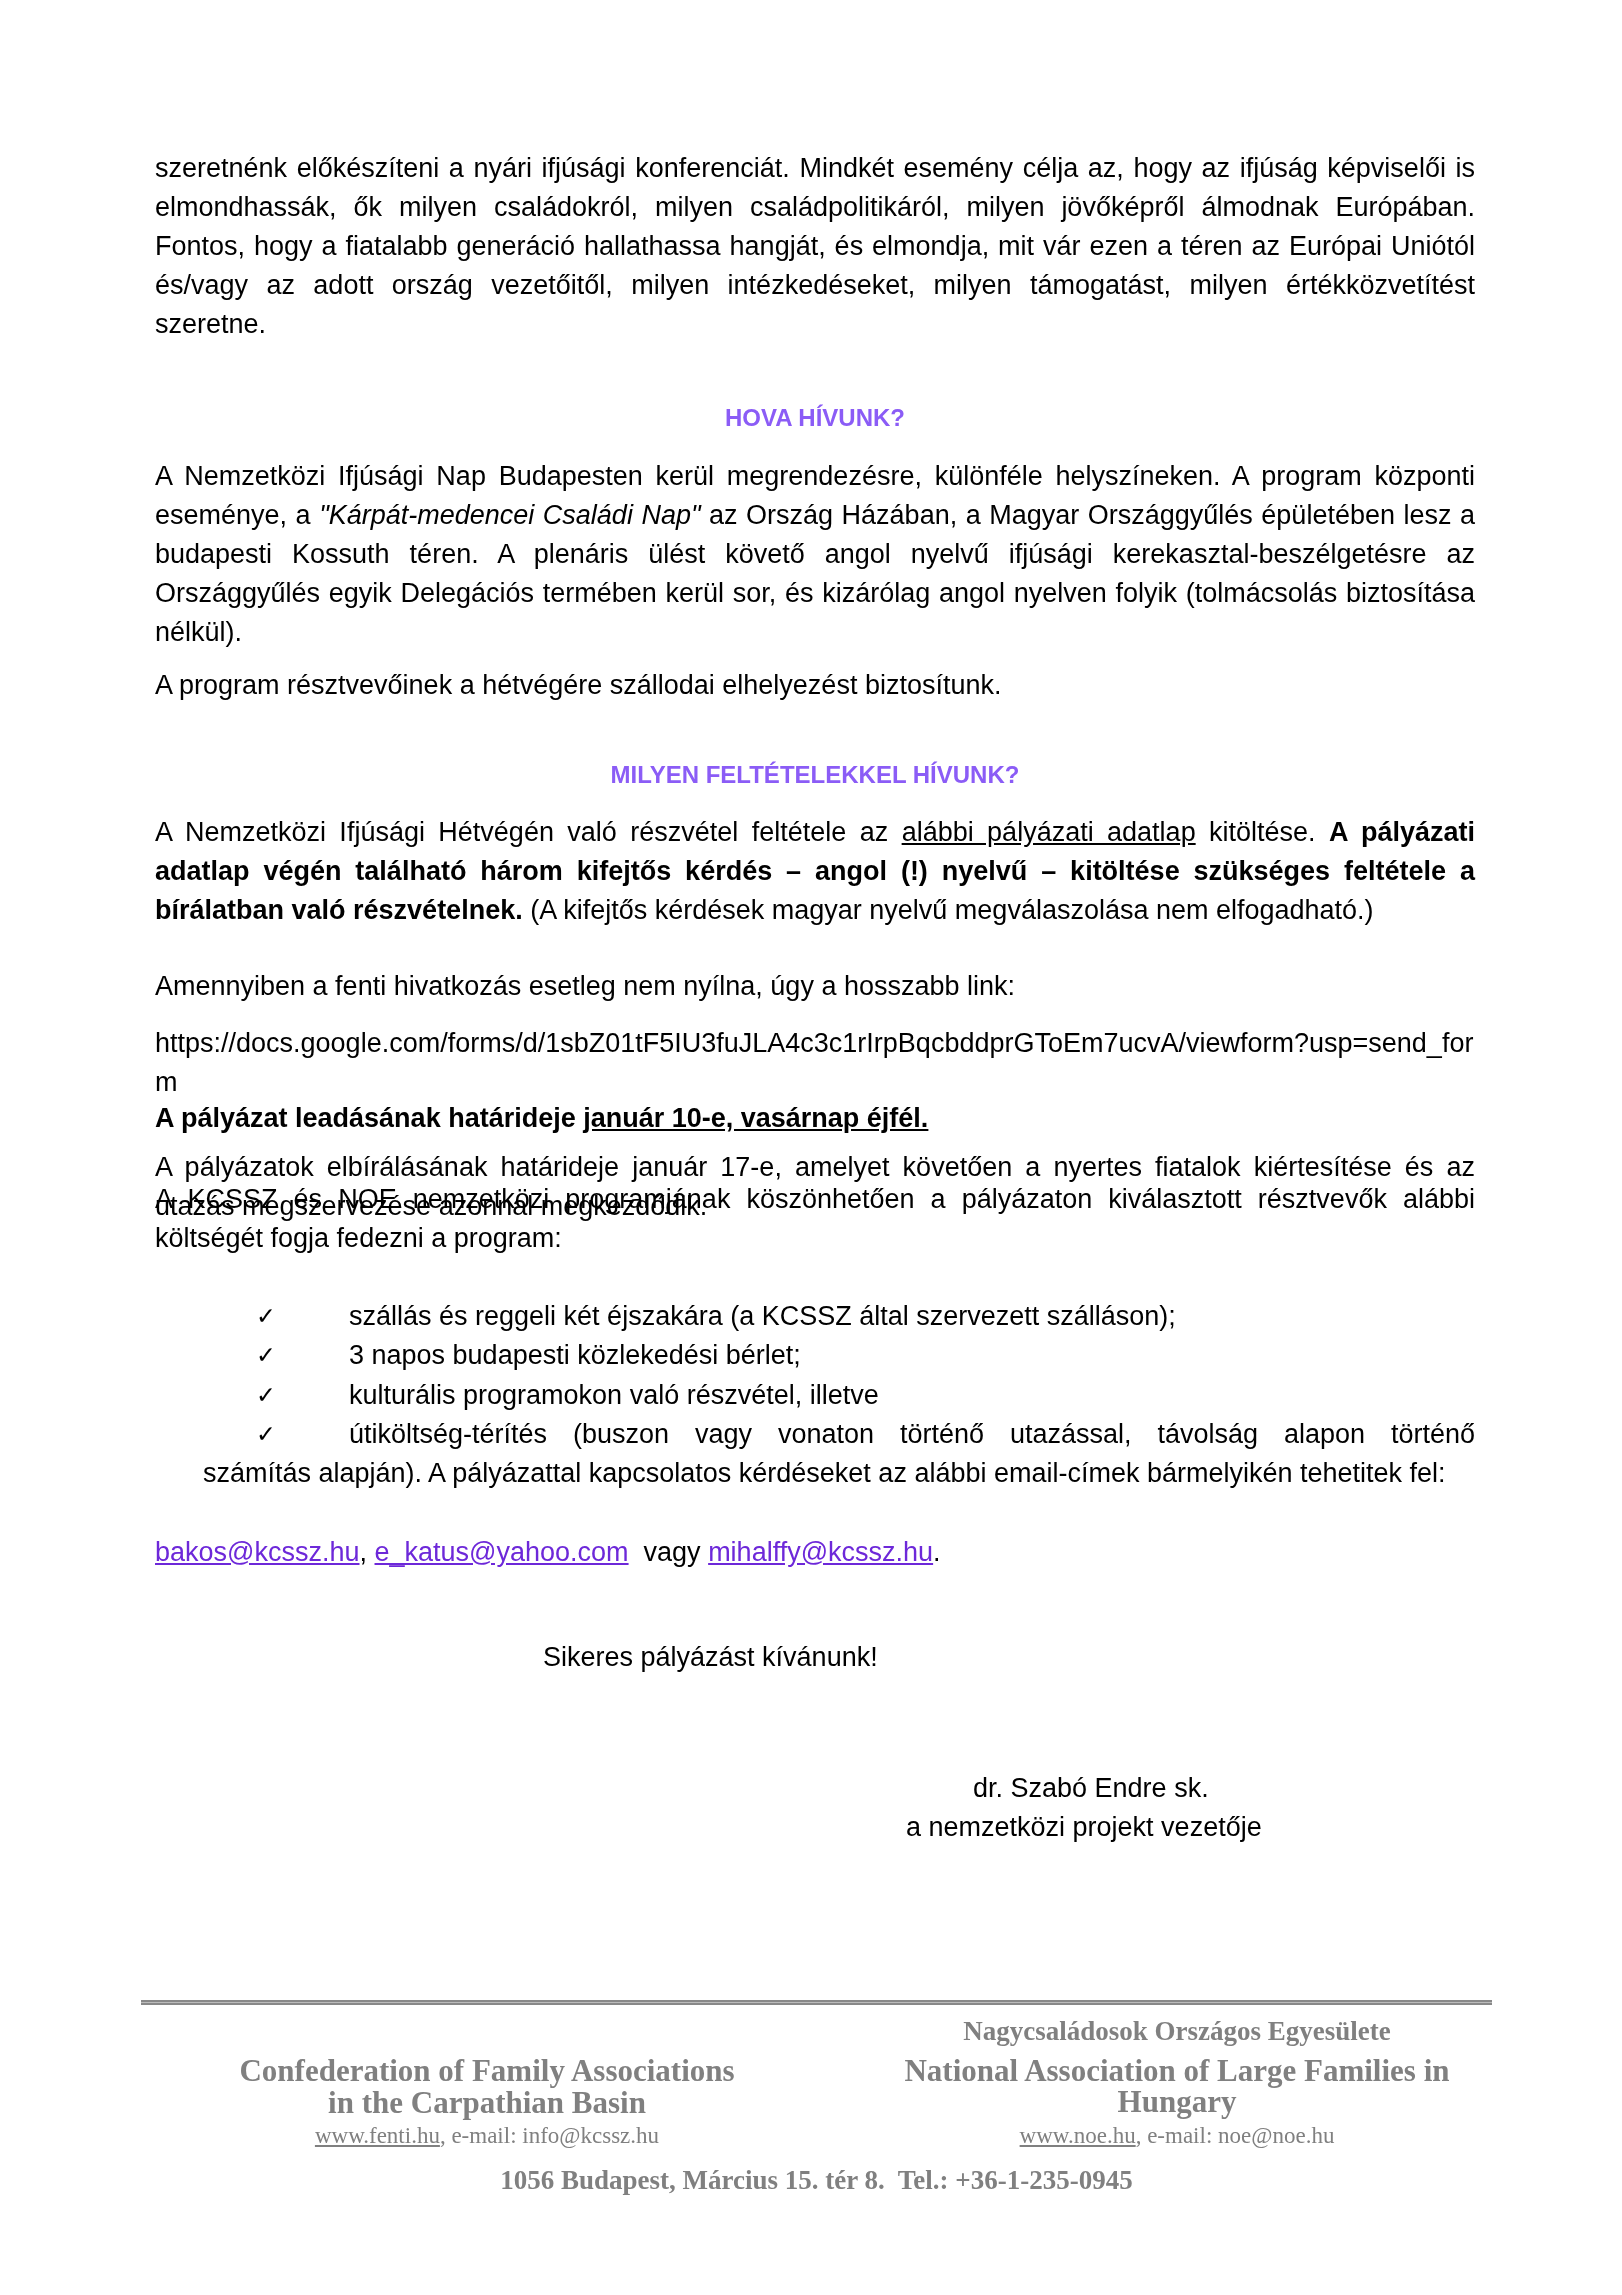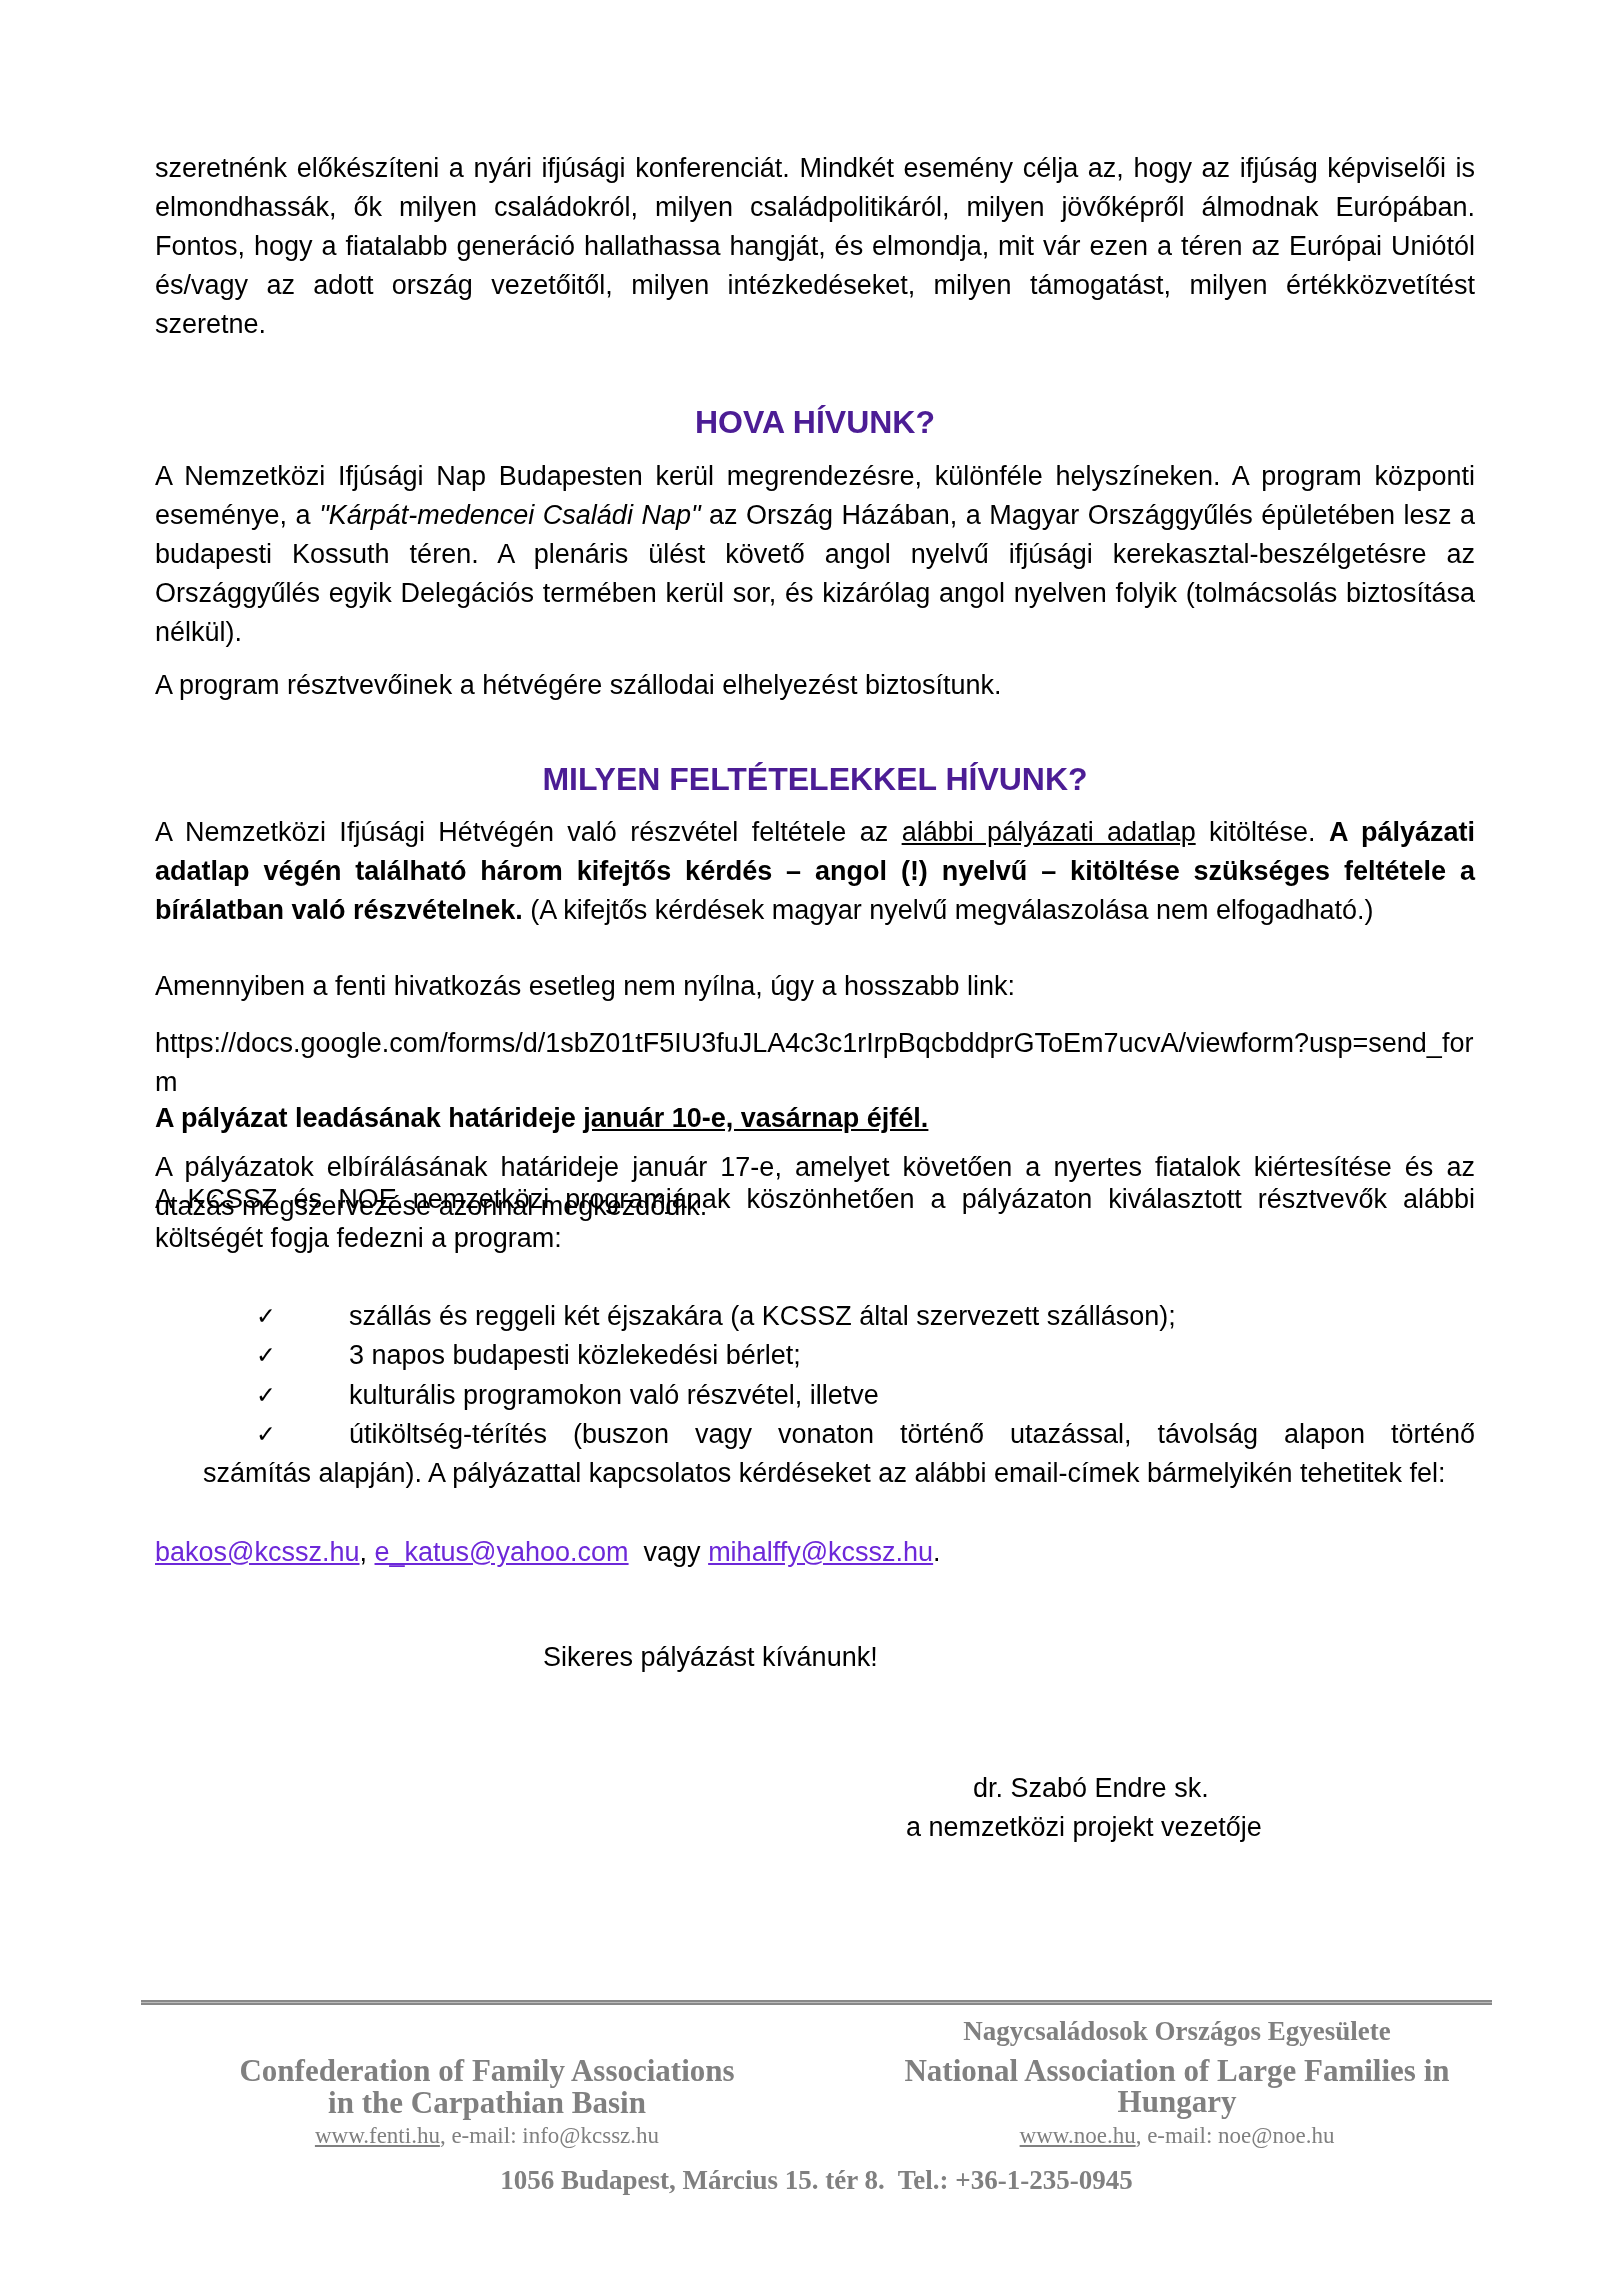--- a/index.html
+++ b/index.html
@@ -6,21 +6,21 @@
   body { width: 1622px; height: 2295px; position: relative; overflow: hidden; }
   .page { position: absolute; left: 0; top: 0; width: 1622px; height: 2295px; background: #fff; }
   .body-text {
     position: absolute; left: 155px; width: 1320px;
     font-family: "Liberation Sans", sans-serif; font-size: 27px; color: #000;
     line-height: 39px;
   }
   .just { text-align: justify; text-align-last: left; }
   .heading {
     position: absolute; left: 155px; width: 1320px; text-align: center;
-    font-family: "Liberation Sans", sans-serif; font-size: 32px; font-weight: bold; color: #4c1d95;
+    font-family: "Liberation Sans", sans-serif; font-size: 24px; font-weight: bold; color: #8b5cf6;
   }
   .it { font-style: italic; }
   .b { font-weight: bold; }
   .u { text-decoration: underline; }
   .link { color: #6d28d9; text-decoration: underline; }
   .check-item { position: absolute; left: 155px; width: 1320px; font-family: "Liberation Sans", sans-serif; font-size: 27px; line-height: 39px; }
   .check { position: absolute; left: 101px; font-family: "DejaVu Sans", sans-serif; font-size: 23.6px; }
   .check-text { position: absolute; left: 194px; }
   .footer-rule { position: absolute; left: 141px; width: 1351px; top: 2000px; height: 5.2px;
     border-top: 2px solid #888; border-bottom: 2px solid #888; box-sizing: border-box; }

